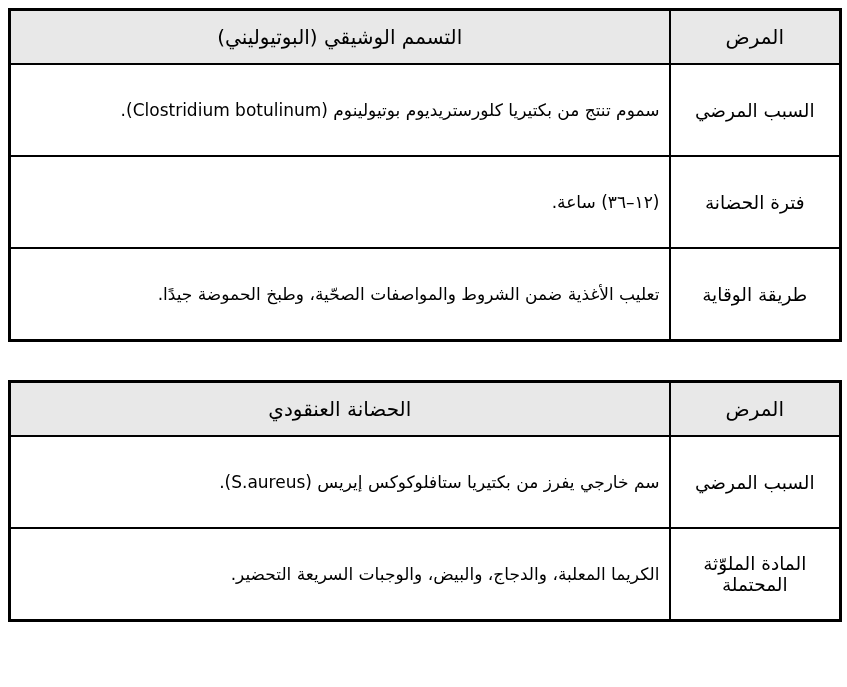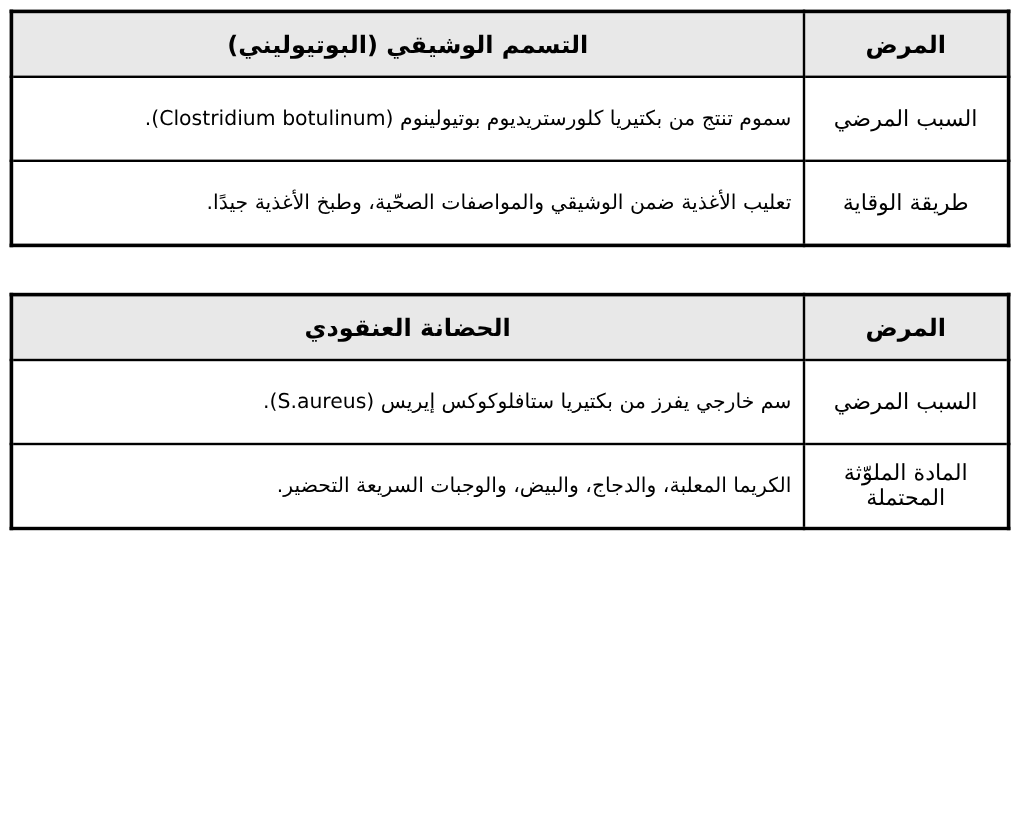--- a/index.html
+++ b/index.html
@@ -26,41 +26,41 @@
   }
   td {
     border: 2px solid #000000;
     vertical-align: middle;
   }
   col.content-col { width: 660px; }
   col.label-col   { width: 171px; }
 
   td.header-cell {
     background: #e8e8e8;
-    font-weight: bold;
+    font-weight: normal;
     text-align: center;
     font-size: 20px;
     height: 44px;
     direction: rtl;
     padding: 4px 8px;
   }
   td.label-cell {
     direction: rtl;
     text-align: center;
     font-size: 18.5px;
     padding: 6px 6px;
     height: 44px;
   }
   td.content-cell {
     direction: rtl;            
     text-align: justify;
     text-align-last: right;
     font-size: 17px;
     line-height: 1.9;
-    padding: 12px 9px;
+    padding: 23px 9px;
     height: 44px;
   }
 </style>
 </head>
 <body>
 
 <div class="doc">
 
   <table class="info-table first">
     <colgroup>
@@ -70,21 +70,25 @@
     <tbody>
         <tr>
       <td class="header-cell">التسمم الوشيقي (البوتيوليني)</td>
       <td class="header-cell">المرض</td>
     </tr>
     <tr>
       <td class="content-cell" dir="rtl">سموم تنتج من بكتيريا كلورستريديوم بوتيولينوم (Clostridium botulinum).</td>
       <td class="label-cell">السبب المرضي</td>
     </tr>
     <tr>
-      <td class="content-cell" dir="rtl">تعليب الأغذية ضمن الوشيقي والمواصفات الصحّية، وطبخ الأغذية جيدًا.</td>
+      <td class="content-cell" dir="ltr">(١٢–٣٦) ساعة.</td>
+      <td class="label-cell">فترة الحضانة</td>
+    </tr>
+    <tr>
+      <td class="content-cell" dir="rtl">تعليب الأغذية ضمن الشروط والمواصفات الصحّية، وطبخ الحموضة جيدًا.</td>
       <td class="label-cell">طريقة الوقاية</td>
     </tr>
   </tbody>
     </table>
 
   <table class="info-table">
     <colgroup>
         <col class="content-col">
         <col class="label-col">
       </colgroup>

